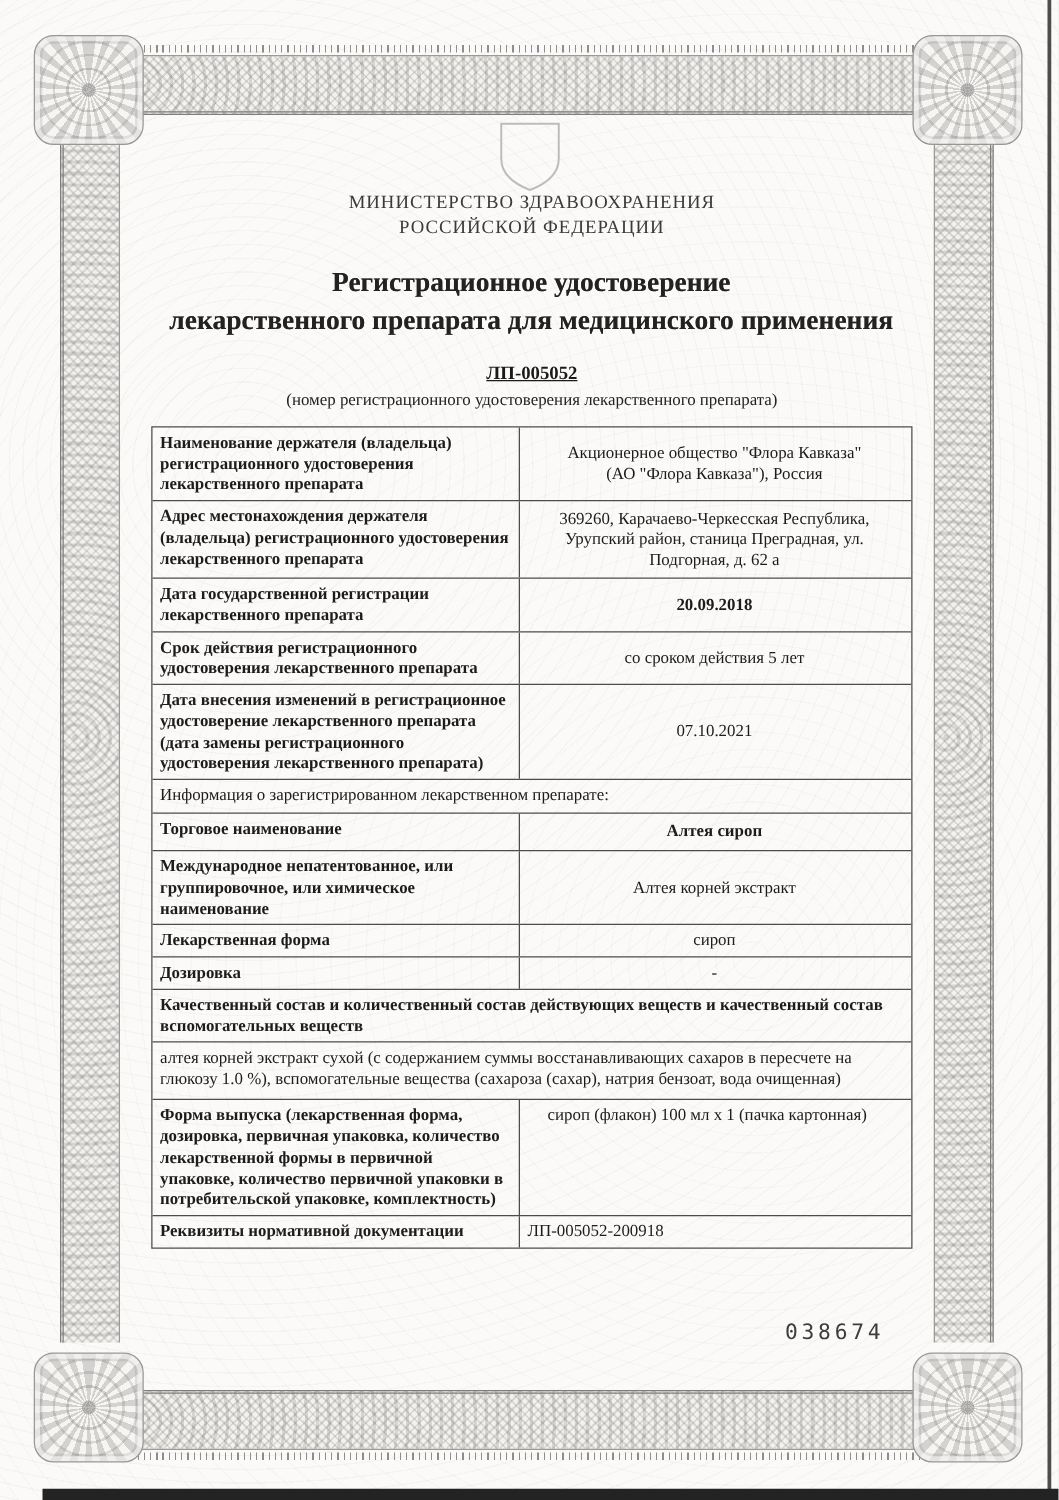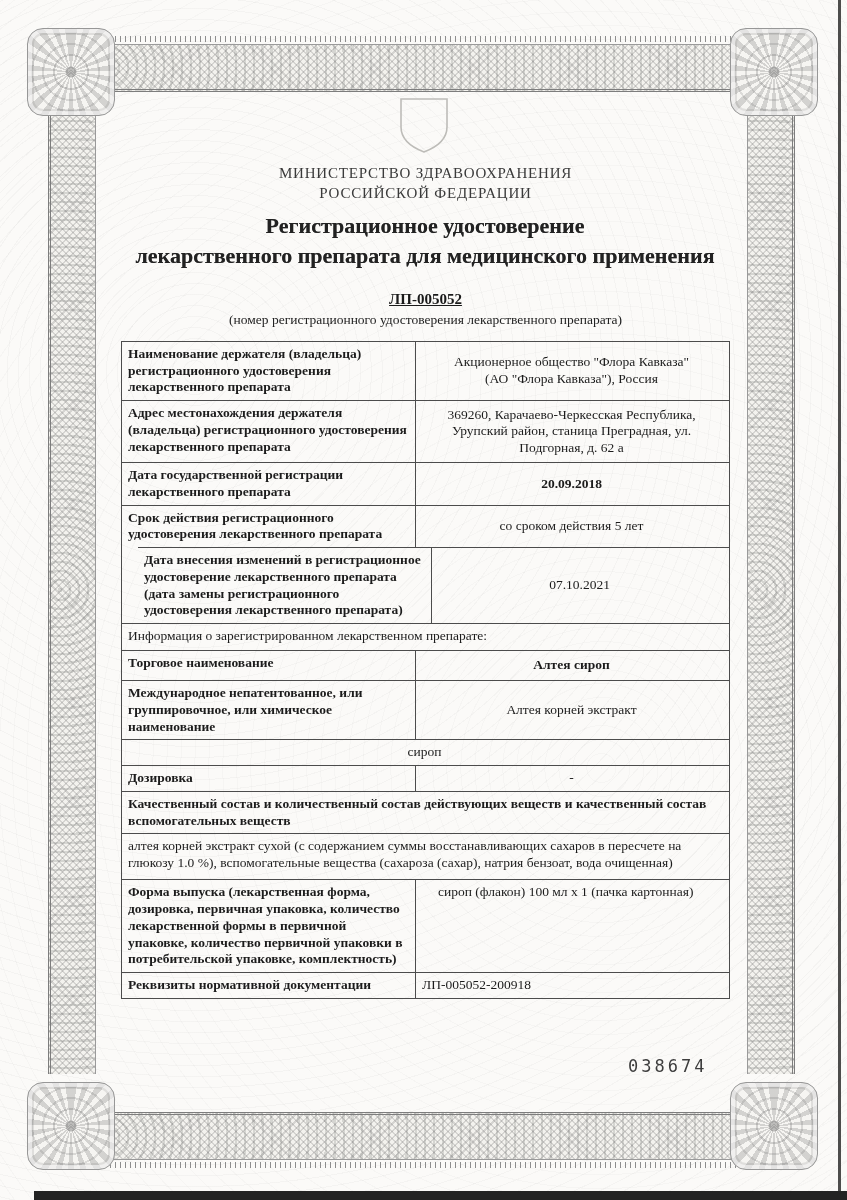--- a/index.html
+++ b/index.html
@@ -42,21 +42,21 @@
       radial-gradient(circle at 50% 50%, transparent 0 16px, rgba(100,100,100,.26) 16px 18px, transparent 18px 27px, rgba(100,100,100,.2) 27px 29px, transparent 29px 38px, rgba(100,100,100,.18) 38px 40px, transparent 40px);
     box-shadow:inset 0 0 0 4px rgba(255,255,255,.55), inset 0 0 0 6px rgba(120,120,120,.18);
   }
   .corner.tl{left:27px;top:28px;} .corner.tr{left:730px;top:28px;}
   .corner.bl{left:27px;top:1082px;} .corner.br{left:730px;top:1082px;}
   
   .edge-right{position:absolute;top:0;left:838px;width:3px;height:1200px;background:#2e2e2e;opacity:.85;}
   .edge-bottom{position:absolute;left:34px;right:0;top:1191px;height:9px;background:#232323;}
   
   .emblem{position:absolute;left:394px;top:97px;}
-  .ministry{position:absolute;left:121px;top:164px;width:609px;text-align:center;
+  .ministry{position:absolute;left:121px;top:153px;width:609px;text-align:center;
     font-size:15px;line-height:1.3;letter-spacing:.8px;color:#3a3a3a;}
   .doc-title{position:absolute;left:80px;top:211px;width:690px;text-align:center;
     font-size:22px;font-weight:bold;line-height:1.35;color:#222;text-shadow:0 0 .5px rgba(0,0,0,.55);}
   .regnum{position:absolute;left:121px;top:291px;width:609px;text-align:center;
     font-size:15px;font-weight:bold;text-decoration:underline;color:#1a1a1a;}
   .regnum-caption{position:absolute;left:121px;top:312px;width:609px;text-align:center;
     font-size:13.5px;color:#222;}
   .reg-table{
     position:absolute;left:121px;top:341px;width:609px;
     border:1px solid #4c4c4c;font-size:13.5px;line-height:1.24;
@@ -124,36 +124,37 @@
         <div class="cell value">369260, Карачаево-Черкесская Республика, Урупский район, станица Преградная, ул. Подгорная, д. 62 а</div>
       </div>
       <div class="trow" style="min-height: 38px;">
         <div class="cell label">Дата государственной регистрации лекарственного препарата</div>
         <div class="cell value vbold">20.09.2018</div>
       </div>
       <div class="trow" style="min-height: 38px;">
         <div class="cell label">Срок действия регистрационного удостоверения лекарственного препарата</div>
         <div class="cell value">со сроком действия 5 лет</div>
       </div>
-      <div class="trow" style="min-height: 70px; margin-left: 16px;">
+      <div class="trow" style="min-height: 70px;">
         <div class="cell label">Дата внесения изменений в регистрационное удостоверение лекарственного препарата (дата замены регистрационного удостоверения лекарственного препарата)</div>
         <div class="cell value">07.10.2021</div>
       </div>
       <div class="trow" style="min-height: 27px;">
         <div class="cell full center">Информация о зарегистрированном лекарственном препарате:</div>
       </div>
       <div class="trow" style="min-height: 30px;">
         <div class="cell label">Торговое наименование</div>
         <div class="cell value vbold">Алтея сироп</div>
       </div>
       <div class="trow" style="min-height: 52px;">
         <div class="cell label">Международное непатентованное, или группировочное, или химическое наименование</div>
         <div class="cell value">Алтея корней экстракт</div>
       </div>
       <div class="trow" style="min-height: 26px;">
+        <div class="cell label">Лекарственная форма</div>
         <div class="cell value">сироп</div>
       </div>
       <div class="trow" style="min-height: 25px;">
         <div class="cell label">Дозировка</div>
         <div class="cell value">-</div>
       </div>
       <div class="trow" style="min-height: 42px;">
         <div class="cell full fbold">Качественный состав и количественный состав действующих веществ и качественный состав вспомогательных веществ</div>
       </div>
       <div class="trow" style="min-height: 46px;">

